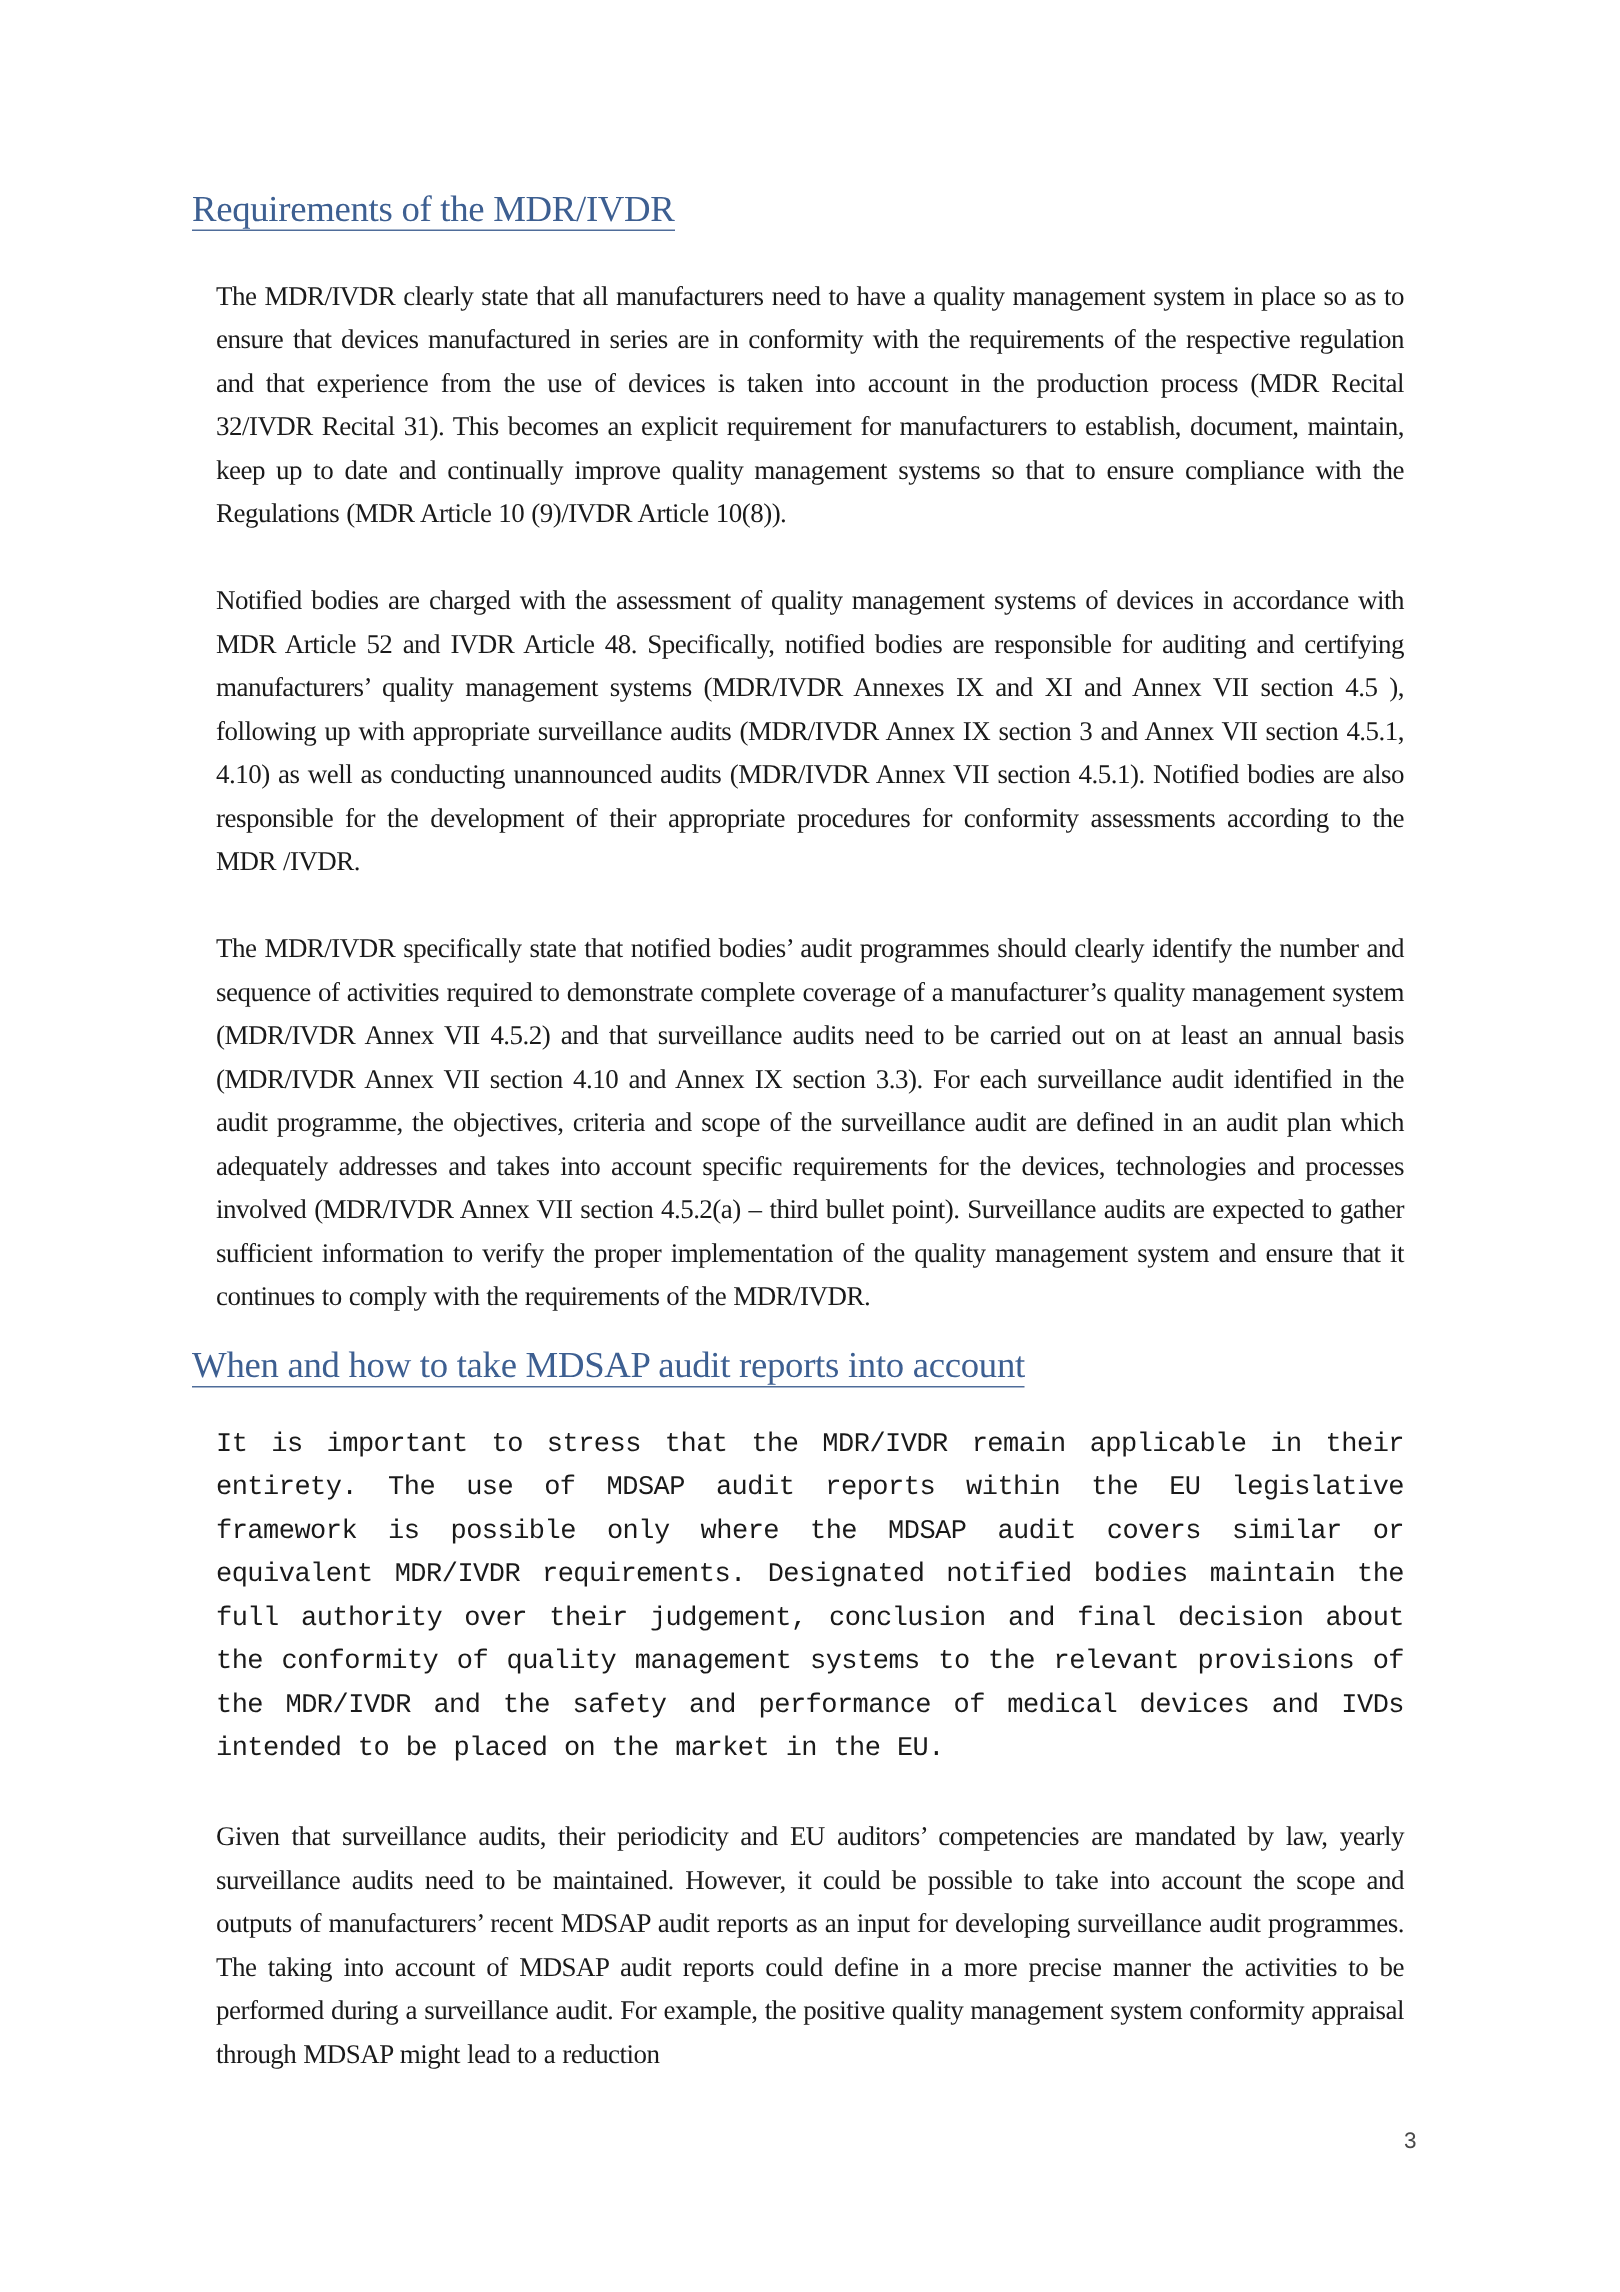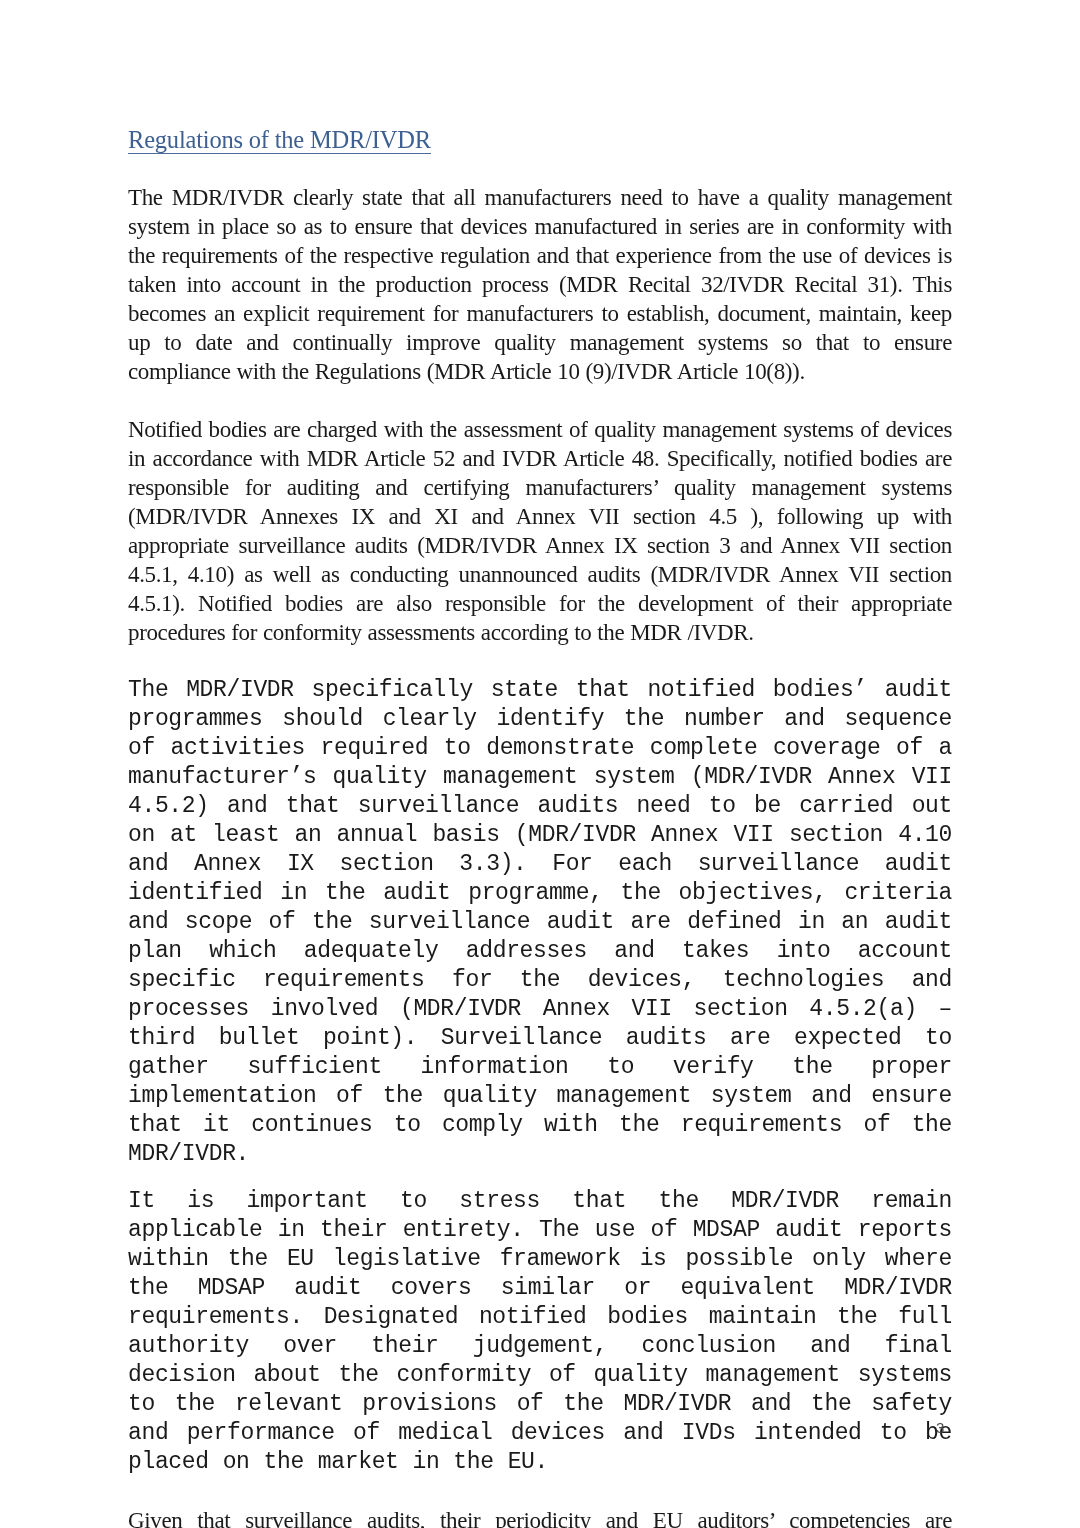--- a/index.html
+++ b/index.html
@@ -14,47 +14,50 @@
     font-weight: normal;
     font-size: 24.5px;
     color: #3d5f91;
     margin: 0;
     display: inline-block;
     border-bottom: 1.5px solid #4f6d9a;
     line-height: 27px;
     letter-spacing: -0.2px;
   }
   p {
-    margin: 0;
-    font-size: 23px;
+    margin: 16px;
+    font-size: 18px;
     line-height: 29px;
     text-align: justify;
     letter-spacing: -0.35px;
     word-spacing: 0.5px;
   }
   .h1-wrap { margin-bottom: 29px; }
   .p1 { margin-bottom: 29px; }
   .p2 { margin-bottom: 29px; }
-  .p3 { margin-bottom: 18px; font-family: Liberation Mono, monospace; }
+  .p3 { margin-bottom: 18px; }
   .h2-wrap { margin-bottom: 24px; }
   .p4 { margin-bottom: 29px; font-family: Liberation Mono, monospace; }
   .page-number {
     position: absolute; left: 936px; top: 1419px;
     font-family: "Liberation Sans", sans-serif;
     font-size: 15px; color: #4a4a4a;
   }
 </style>
 </head>
 <body>
 
 <div class="page">
   <div class="h1-wrap">
-    <h2>Regulations of the MDR/IVDR</h2>
+    <h2>Requirements of the MDR/IVDR</h2>
   </div>
   <p class="p1">The MDR/IVDR clearly state that all manufacturers need to have a quality management system in place so as to ensure that devices manufactured in series are in conformity with the requirements of the respective regulation and that experience from the use of devices is taken into account in the production process (MDR Recital 32/IVDR Recital 31). This becomes an explicit requirement for manufacturers to establish, document, maintain, keep up to date and continually improve quality management systems so that to ensure compliance with the Regulations (MDR Article 10 (9)/IVDR Article 10(8)).</p>
   <p class="p2">Notified bodies are charged with the assessment of quality management systems of devices in accordance with MDR Article 52 and IVDR Article 48. Specifically, notified bodies are responsible for auditing and certifying manufacturers’ quality management systems (MDR/IVDR Annexes IX and XI and Annex VII section 4.5 ), following up with appropriate surveillance audits (MDR/IVDR Annex IX section 3 and Annex VII section 4.5.1, 4.10) as well as conducting unannounced audits (MDR/IVDR Annex VII section 4.5.1). Notified bodies are also responsible for the development of their appropriate procedures for conformity assessments according to the MDR /IVDR.</p>
   <p class="p3">The MDR/IVDR specifically state that notified bodies’ audit programmes should clearly identify the number and sequence of activities required to demonstrate complete coverage of a manufacturer’s quality management system (MDR/IVDR Annex VII 4.5.2) and that surveillance audits need to be carried out on at least an annual basis (MDR/IVDR Annex VII section 4.10 and Annex IX section 3.3). For each surveillance audit identified in the audit programme, the objectives, criteria and scope of the surveillance audit are defined in an audit plan which adequately addresses and takes into account specific requirements for the devices, technologies and processes involved (MDR/IVDR Annex VII section 4.5.2(a) – third bullet point). Surveillance audits are expected to gather sufficient information to verify the proper implementation of the quality management system and ensure that it continues to comply with the requirements of the MDR/IVDR.</p>
 
+  <div class="h2-wrap">
+    <h2>When and how to take MDSAP audit reports into account</h2>
+  </div>
   <p class="p4">It is important to stress that the MDR/IVDR remain applicable in their entirety. The use of MDSAP audit reports within the EU legislative framework is possible only where the MDSAP audit covers similar or equivalent MDR/IVDR requirements. Designated notified bodies maintain the full authority over their judgement, conclusion and final decision about the conformity of quality management systems to the relevant provisions of the MDR/IVDR and the safety and performance of medical devices and IVDs intended to be placed on the market in the EU.</p>
   <p class="p5">Given that surveillance audits, their periodicity and EU auditors’ competencies are mandated by law, yearly surveillance audits need to be maintained. However, it could be possible to take into account the scope and outputs of manufacturers’ recent MDSAP audit reports as an input for developing surveillance audit programmes. The taking into account of MDSAP audit reports could define in a more precise manner the activities to be performed during a surveillance audit. For example, the positive quality management system conformity appraisal through MDSAP might lead to a reduction</p>
 </div>
 
 <div class="page-number">3</div>
 
 </body></html>

